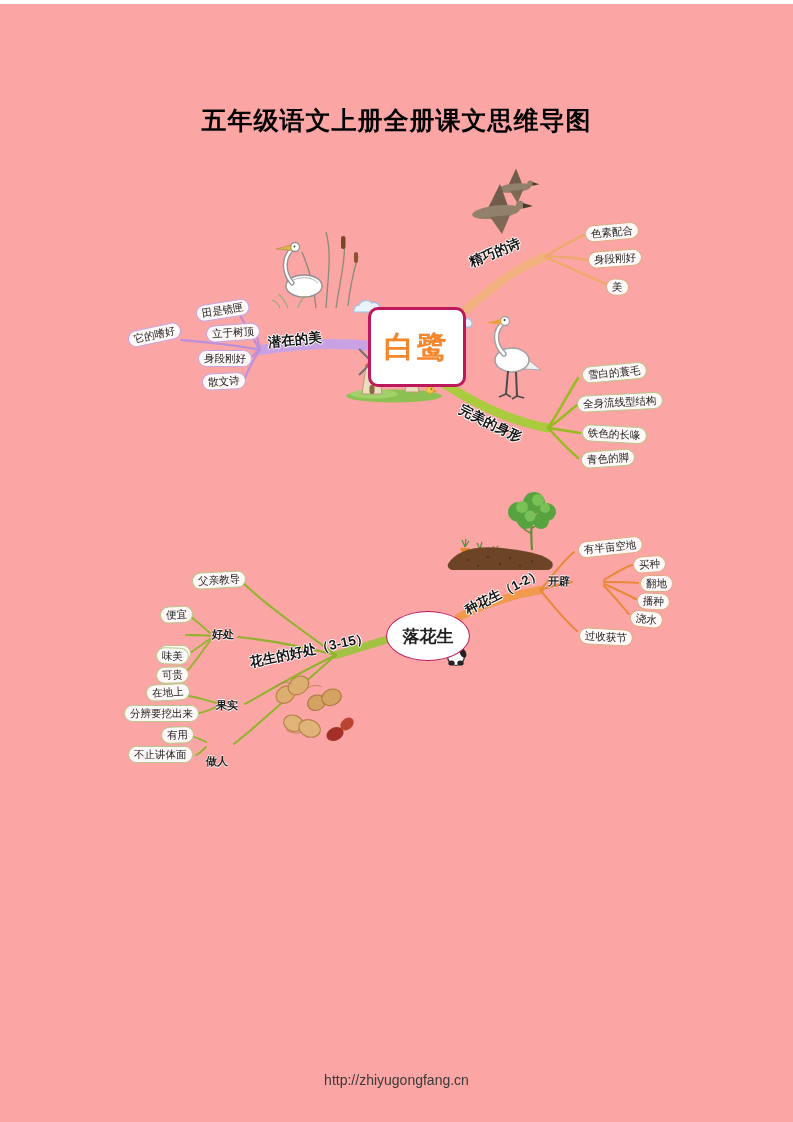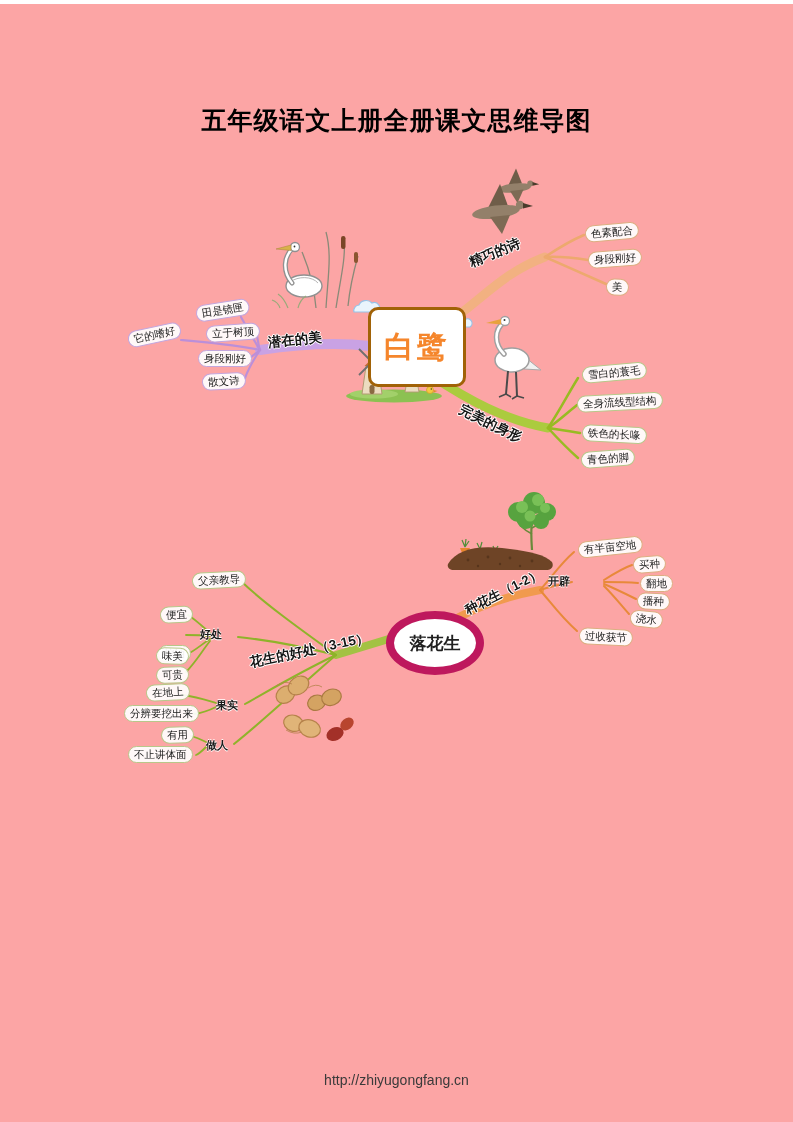--- a/index.html
+++ b/index.html
@@ -16,24 +16,24 @@
         background:rgba(255,255,255,.92);transform:rotate(var(--r,0deg));transform-origin:left center}
   .bo{border-color:#dcae81}
   .bp{border-color:#c3a6dd}
   .bg{border-color:#b8c789}
   .branch-label{position:absolute;white-space:nowrap;font-size:13.5px;font-weight:bold;color:#151515;
         transform:rotate(var(--r,0deg));transform-origin:left center;
         text-shadow:0 1px 0 #fff,0 -1px 0 #fff,1px 0 0 #fff,-1px 0 0 #fff}
   .sub{position:absolute;white-space:nowrap;font-size:11px;font-weight:bold;color:#1a1a1a;
         transform:rotate(var(--r,0deg));transform-origin:left center;
         text-shadow:0 1px 0 #fff,0 -1px 0 #fff}
-  .center-box{position:absolute;left:368px;top:303px;width:92px;height:74px;border:3px solid #a16207;
+  .center-box{position:absolute;left:368px;top:303px;width:92px;height:74px;border:3px solid #be185d;
         border-radius:10px;background:#fff;display:flex;align-items:center;justify-content:center;
         font-size:30px;font-weight:bold;color:#f5862c;letter-spacing:3px;z-index:2}
-  .center-ellipse{position:absolute;left:386px;top:607px;width:82px;height:48px;border:8px solid #be185d;
+  .center-ellipse{position:absolute;left:386px;top:607px;width:82px;height:48px;border:1px solid #be185d;
         border-radius:50%;background:#fff;display:flex;align-items:center;justify-content:center;
         font-size:17px;font-weight:bold;color:#202020;z-index:2}
 </style>
 </head>
 <body>
 
 <div class="page">
 
   <div class="title">五年级语文上册全册课文思维导图</div>
 
@@ -262,23 +262,23 @@
     <div class="leaf bo" style="left:578px;top:538px;--r:-6deg">有半亩空地</div>
     <div class="sub" style="left:548px;top:570px">开辟</div>
     <div class="leaf bo" style="left:633px;top:553px;--r:-4deg">买种</div>
     <div class="leaf bo" style="left:640px;top:571px">翻地</div>
     <div class="leaf bo" style="left:637px;top:588px;--r:3deg">播种</div>
     <div class="leaf bo" style="left:630px;top:605px;--r:6deg">浇水</div>
     <div class="leaf bo" style="left:579px;top:623px;--r:3deg">过收获节</div>
 
     <div class="branch-label" style="left:250px;top:650px;--r:-12deg">花生的好处（3-15）</div>
     <div class="leaf bg" style="left:192px;top:569px;--r:-3deg">父亲教导</div>
-    <div class="sub" style="left:200px;top:623px">好处</div>
+    <div class="sub" style="left:212px;top:623px">好处</div>
     <div class="sub" style="left:216px;top:694px">果实</div>
-    <div class="sub" style="left:206px;top:734px">做人</div>
+    <div class="sub" style="left:206px;top:750px">做人</div>
 
     <div class="leaf bg" style="left:160px;top:603px;--r:-3deg">便宜</div>
     <div class="leaf bg" style="left:158px;top:641px">榨油</div>
     <div class="leaf bg" style="left:156px;top:643px;--r:2deg">味美</div>
     <div class="leaf bg" style="left:156px;top:663px;--r:-2deg">可贵</div>
     <div class="leaf bg" style="left:146px;top:681px;--r:-3deg">在地上</div>
     <div class="leaf bg" style="left:124px;top:701px">分辨要挖出来</div>
     <div class="leaf bg" style="left:161px;top:723px;--r:-2deg">有用</div>
     <div class="leaf bg" style="left:128px;top:742px">不止讲体面</div>
   </div>

